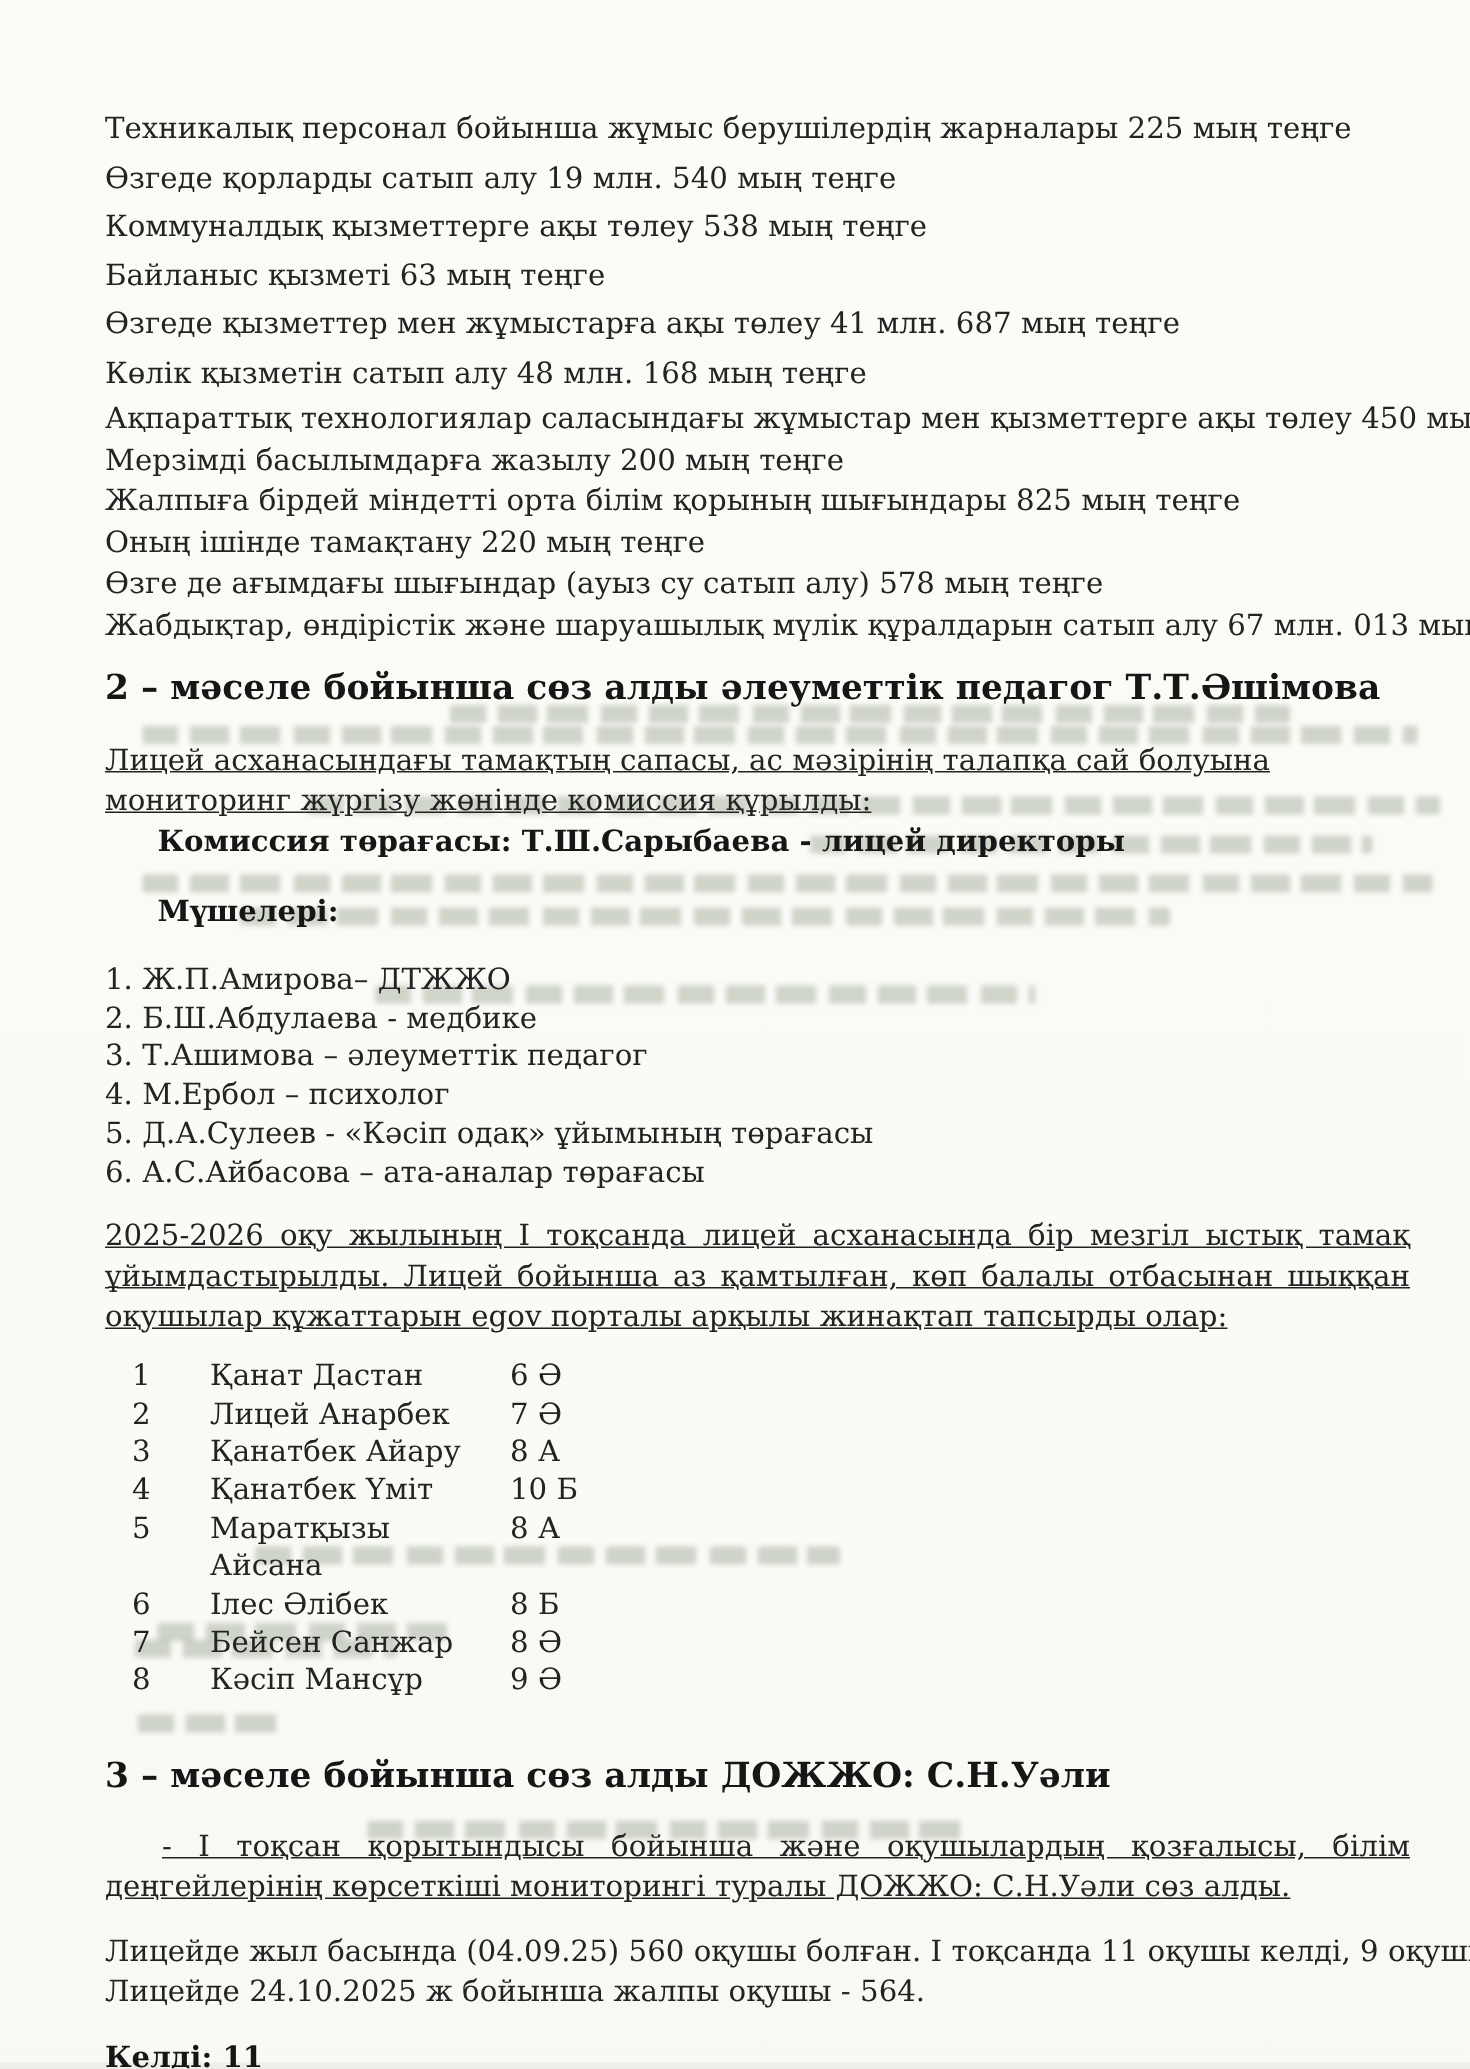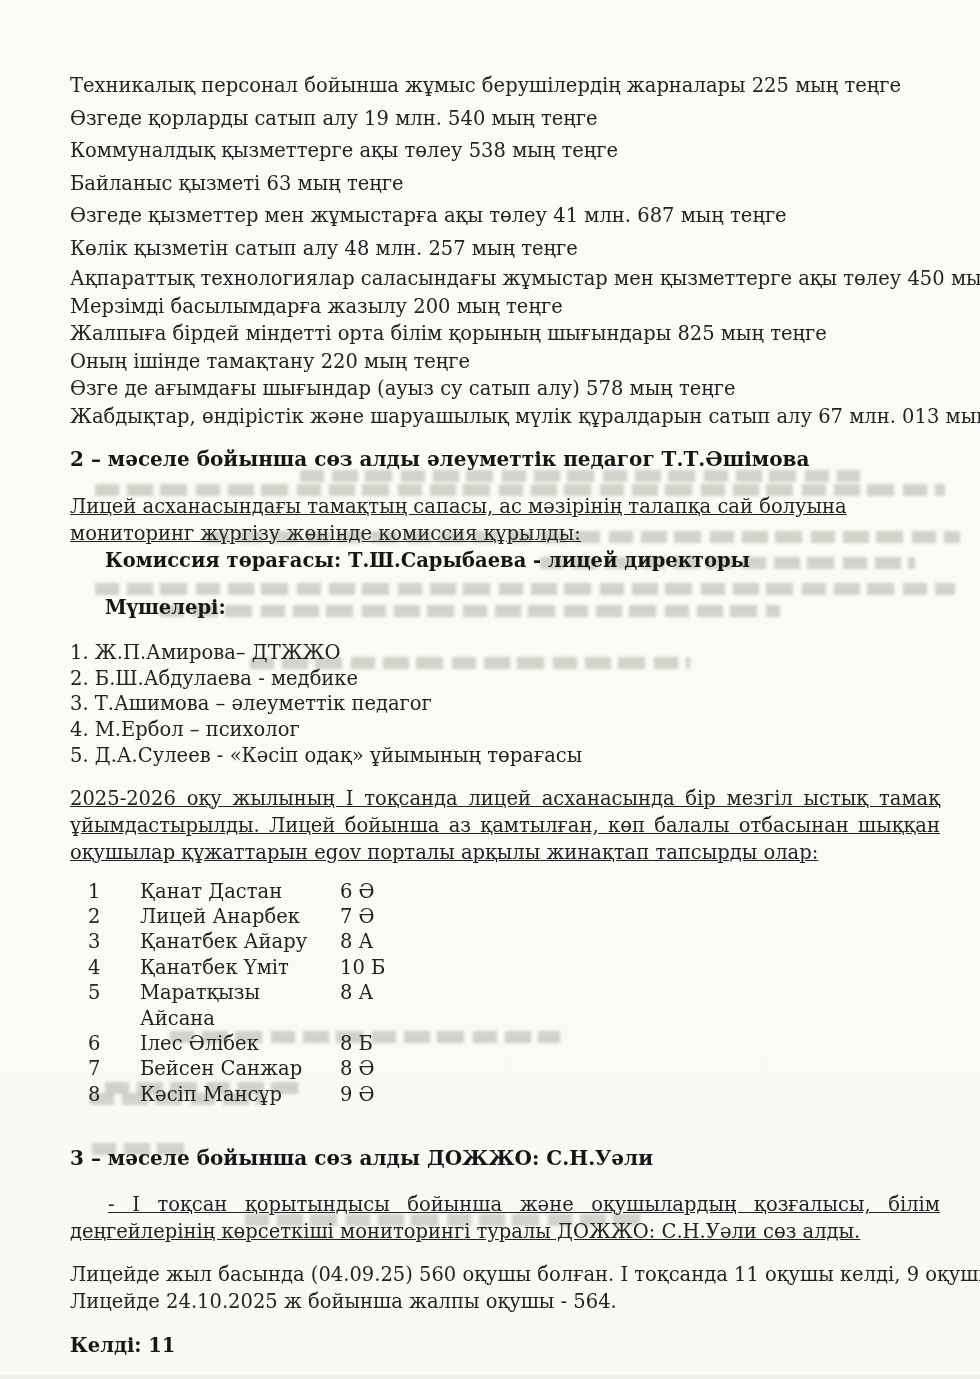--- a/index.html
+++ b/index.html
@@ -18,21 +18,21 @@
   .content {
     position: relative;
     padding: 70px 40px 0 70px;
     font-size: 19.5px;
     z-index: 2;
   }
   .exp-line { white-space: nowrap; }
   .exp-a { line-height: 32.5px; }
   .exp-b { line-height: 27.5px; }
   .heading {
-    margin: 0; font-size: 20px; font-weight: bold;
+    margin: 0; font-size: 23px; font-weight: bold;
     line-height: 26px; color: #161616;
   }
   .h2 { margin-top: 16px; }
   .h3 { margin-top: 38px; }
   .para { margin: 0; line-height: 27px; text-decoration: underline; }
   .intro { margin-top: 22px; max-width: 845px; line-height: 26.5px; }
   .chair {
     margin-top: 0; padding-left: 35px; font-weight: bold; color: #161616;
     line-height: 27px;
   }
@@ -97,21 +97,21 @@
   <div class="scan-edge"></div>
 
   <div class="content">
 
     <div class="expenses">
       <div class="exp-line exp-a">Техникалық персонал бойынша жұмыс берушілердің жарналары 225 мың теңге</div>
       <div class="exp-line exp-a">Өзгеде қорларды сатып алу 19 млн. 540 мың теңге</div>
       <div class="exp-line exp-a">Коммуналдық қызметтерге ақы төлеу 538 мың теңге</div>
       <div class="exp-line exp-a">Байланыс қызметі  63 мың теңге</div>
       <div class="exp-line exp-a">Өзгеде қызметтер мен жұмыстарға ақы төлеу 41 млн. 687 мың теңге</div>
-      <div class="exp-line exp-a">Көлік қызметін сатып алу 48 млн. 257 мың теңге</div>
+      <div class="exp-line exp-a">Көлік қызметін сатып алу 48 млн. 168 мың теңге</div>
       <div class="exp-line exp-b">Ақпараттық технологиялар саласындағы жұмыстар мен қызметтерге ақы төлеу 450 мың теңге</div>
       <div class="exp-line exp-b">Мерзімді басылымдарға жазылу 200 мың теңге</div>
       <div class="exp-line exp-b">Жалпыға бірдей міндетті орта білім қорының шығындары 825 мың теңге</div>
       <div class="exp-line exp-b">Оның ішінде тамақтану 220 мың теңге</div>
       <div class="exp-line exp-b">Өзге де ағымдағы шығындар (ауыз су сатып алу) 578 мың теңге</div>
       <div class="exp-line exp-b">Жабдықтар, өндірістік және шаруашылық мүлік құралдарын сатып алу 67 млн. 013 мың теңге</div>
     </div>
 
     <p class="heading h2">2 – мәселе бойынша сөз алды әлеуметтік педагог Т.Т.Әшімова</p>
 
@@ -120,20 +120,21 @@
     <p class="chair">Комиссия төрағасы: Т.Ш.Сарыбаева - лицей директоры</p>
 
     <p class="members-label">Мүшелері:</p>
 
     <div class="members">
       <div class="member">1. Ж.П.Амирова– ДТЖЖО</div>
       <div class="member">2. Б.Ш.Абдулаева - медбике</div>
       <div class="member">3. Т.Ашимова – әлеуметтік педагог</div>
       <div class="member">4. М.Ербол – психолог</div>
       <div class="member">5. Д.А.Сулеев - «Кәсіп одақ» ұйымының төрағасы</div>
+      <div class="member">6. А.С.Айбасова – ата-аналар төрағасы</div>
     </div>
 
     <p class="para canteen">2025-2026 оқу жылының І тоқсанда лицей асханасында бір мезгіл ыстық тамақ ұйымдастырылды. Лицей бойынша аз қамтылған, көп балалы отбасынан шыққан оқушылар құжаттарын egov порталы арқылы жинақтап тапсырды олар:</p>
 
     <div class="students">
       <div class="student-row">
         <span>1</span>
         <span>Қанат Дастан</span>
         <span>6 Ә</span>
       </div>

